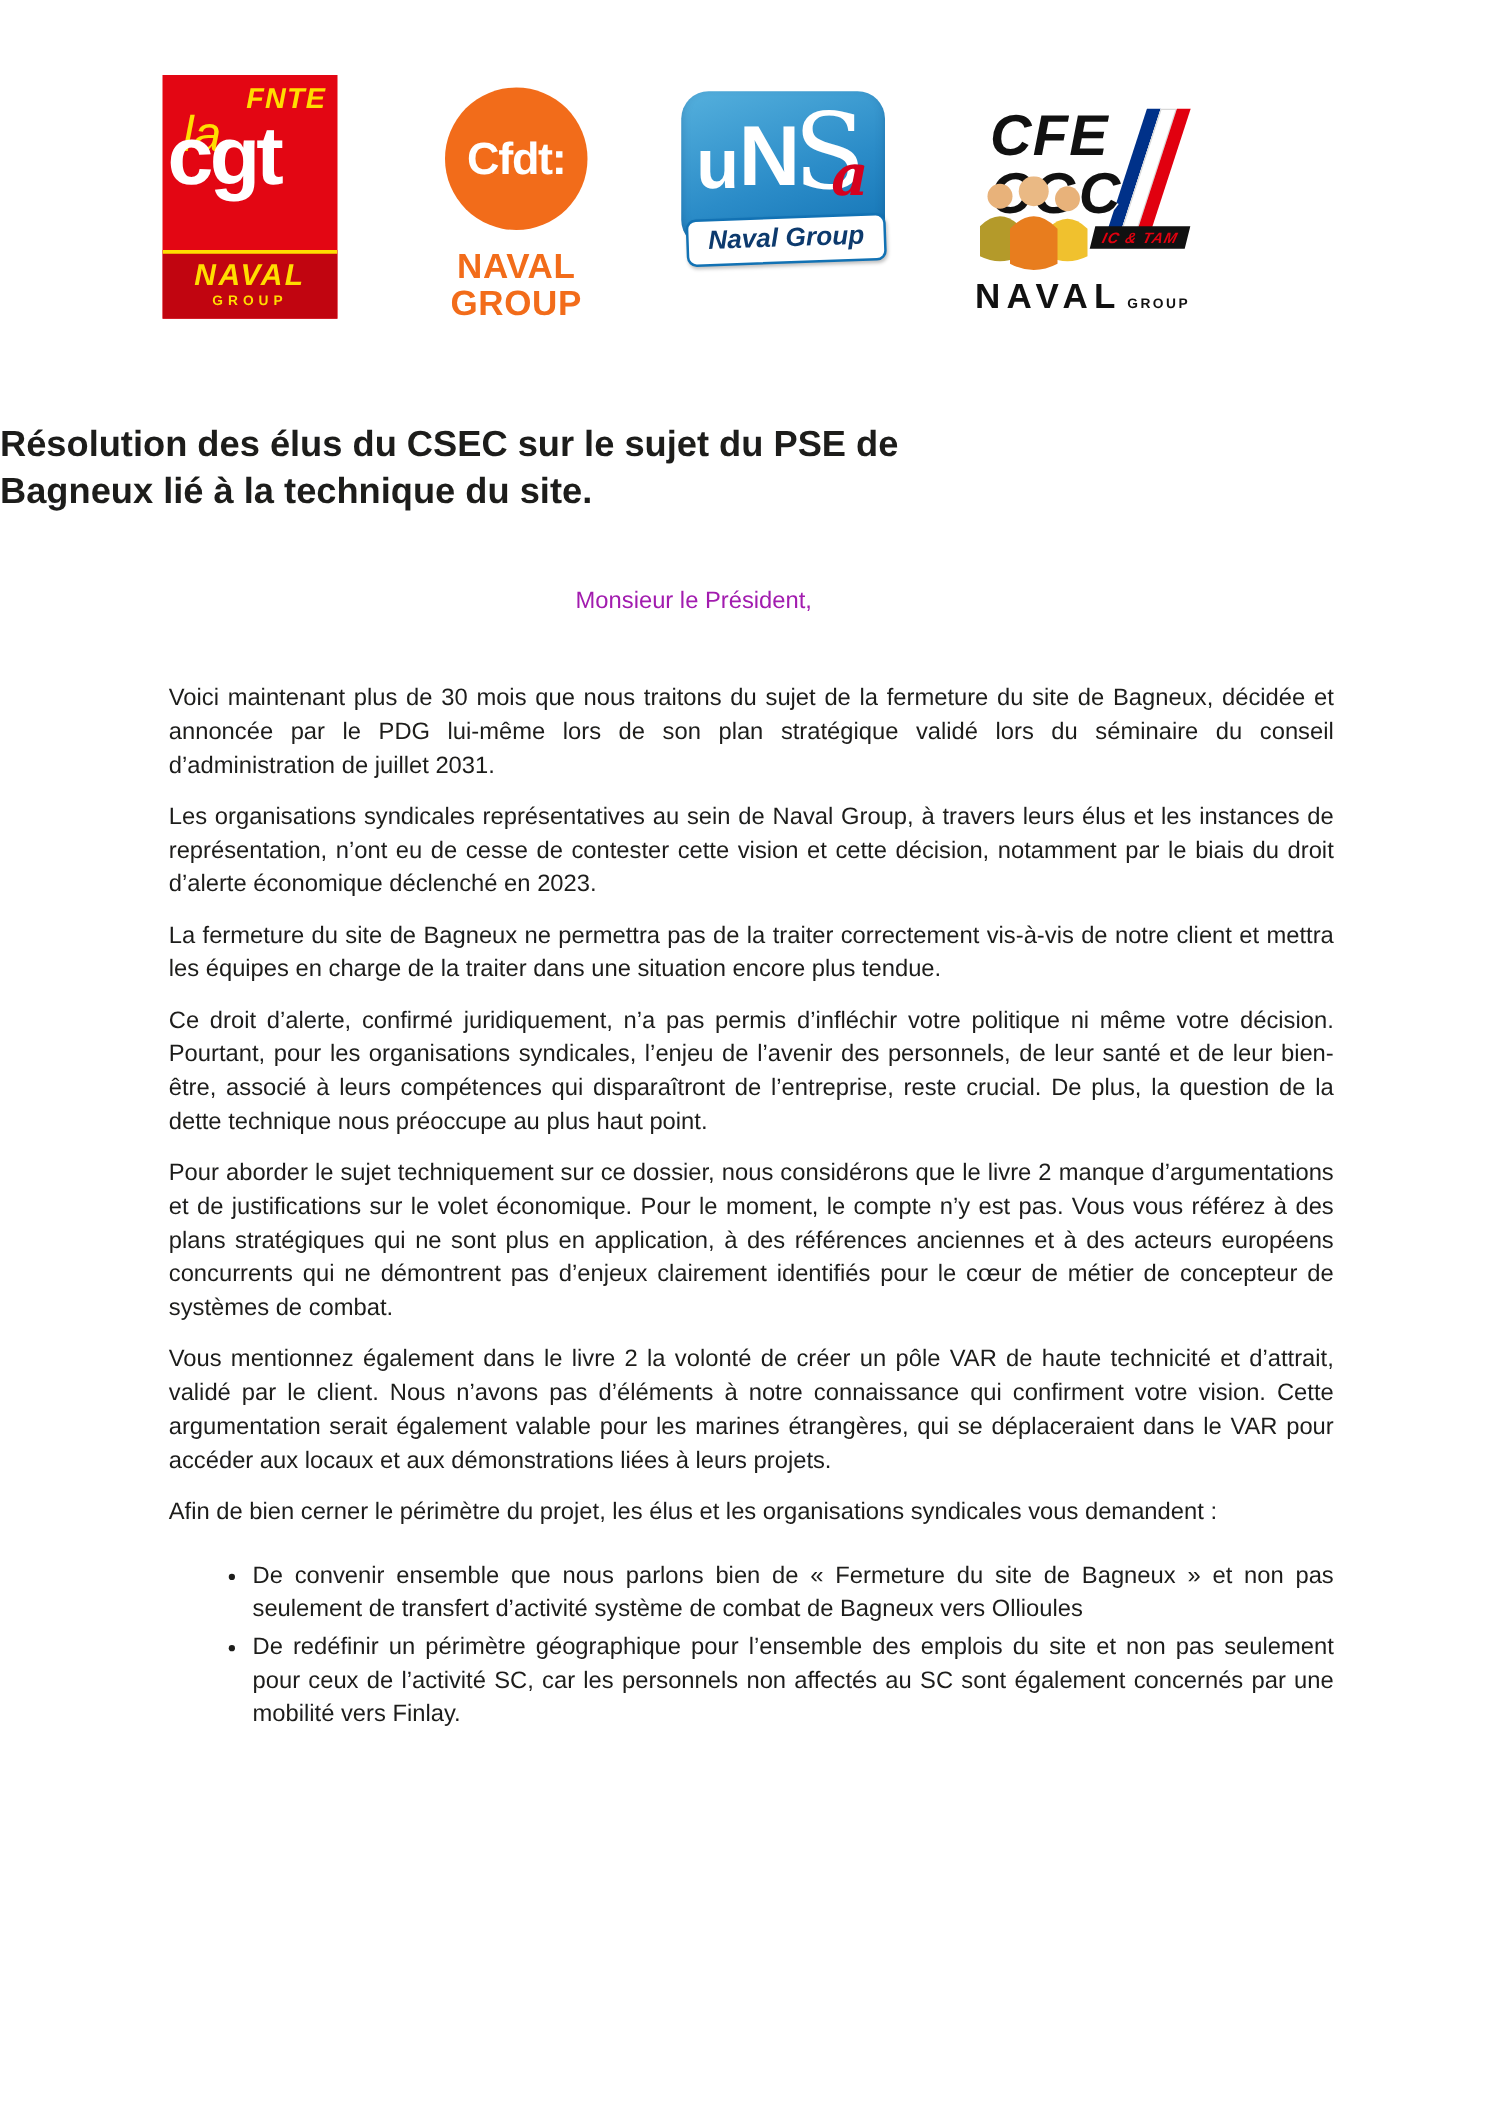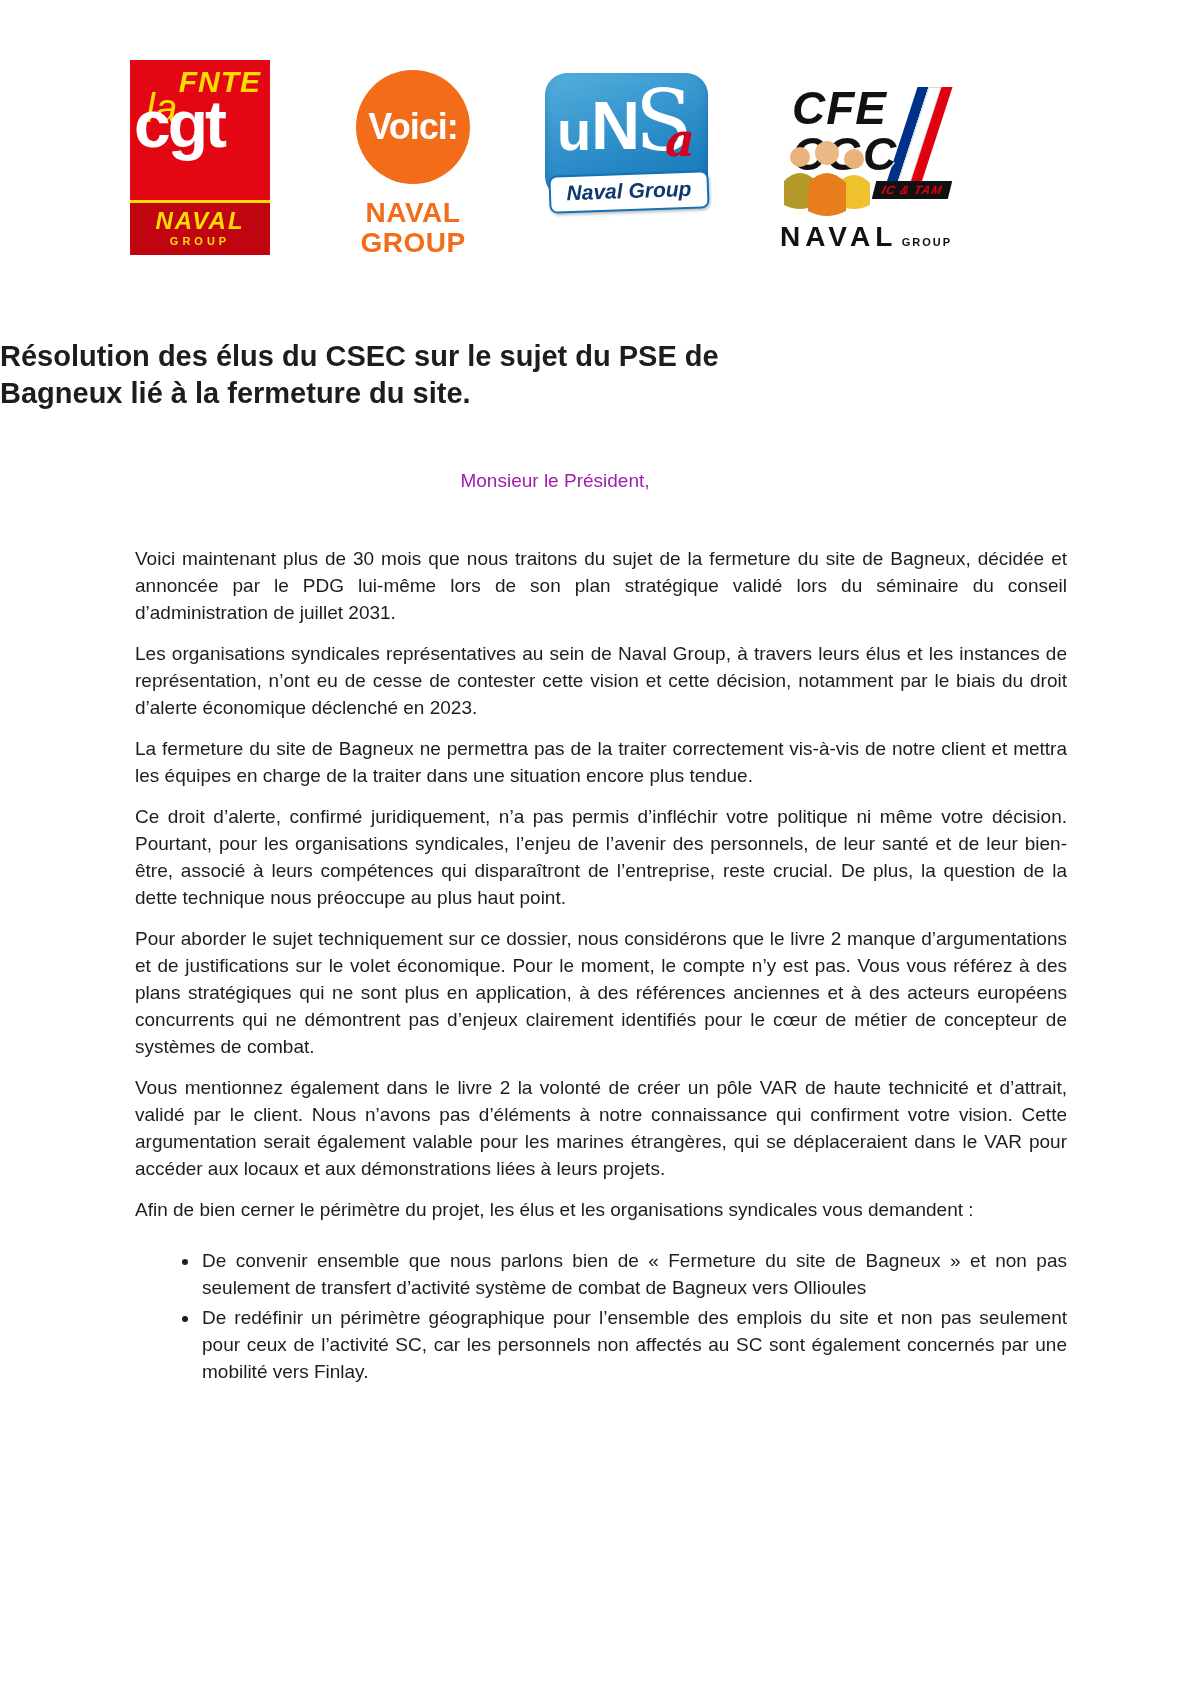--- a/index.html
+++ b/index.html
@@ -9,21 +9,21 @@
     overflow:hidden;
   }
 
   
   .logo-row { position:absolute; top:55px; left:0; width:1200px; height:210px; }
 
   
   .cgt { position:absolute; left:130px; top:5px; width:140px; height:195px;
          background:#e30613; overflow:hidden; }
   .cgt-fnte { position:absolute; top:5px; right:9px; color:#ffdd00;
-              font-weight:bold; font-style:italic; font-size:30px; letter-spacing:1px; }
+              font-weight:bold; font-style:italic; font-size:23px; letter-spacing:1px; }
   .cgt-la { position:absolute; top:26px; left:16px; color:#ffdd00;
             font-family:Liberation Sans, sans-serif; font-style:italic; font-size:40px; }
   .cgt-name { position:absolute; top:31px; left:4px; color:#ffffff;
               font-weight:bold; font-size:66px; letter-spacing:-3px; line-height:1; }
   .cgt-bottom { position:absolute; bottom:0; left:0; width:100%; height:52px;
                 background:#c10510; border-top:3px solid #ffdd00; text-align:center; }
   .cgt-naval { color:#ffdd00; font-weight:bold; font-style:italic; font-size:24px;
                letter-spacing:2px; margin-top:4px; }
   .cgt-group { color:#ffdd00; font-weight:bold; font-size:11px; letter-spacing:4px; }
 
@@ -99,21 +99,21 @@
       <div class="cgt-fnte">FNTE</div>
       <div class="cgt-la">la</div>
       <div class="cgt-name">cgt</div>
       <div class="cgt-bottom">
         <div class="cgt-naval">NAVAL</div>
         <div class="cgt-group">GROUP</div>
       </div>
     </div>
 
     <div class="cfdt">
-      <div class="cfdt-circle">Voici:</div>
+      <div class="cfdt-circle">Cfdt:</div>
       <div class="cfdt-text">
         <div>NAVAL</div>
         <div>GROUP</div>
       </div>
     </div>
 
     <div class="unsa">
       <div class="unsa-box">
         <span class="unsa-u">u</span>
         <span class="unsa-n">N</span>
@@ -142,21 +142,21 @@
       </svg>
       <div class="cfecgc-naval">
         <span class="nv">NAVAL</span>
         <span class="gr">GROUP</span>
       </div>
     </div>
   </div>
 
   <div class="doc-title">
     <div>Résolution des élus du CSEC sur le sujet du PSE de</div>
-    <div>Bagneux lié à la fermeture du site.</div>
+    <div>Bagneux lié à la technique du site.</div>
   </div>
 
   <div class="salutation">Monsieur le Président,</div>
 
   <div class="body-text">
     <p>Voici maintenant plus de 30 mois que nous traitons du sujet de la fermeture du site de Bagneux, décidée et annoncée par le PDG lui-même lors de son plan stratégique validé lors du séminaire du conseil d’administration de juillet 2031.</p>
     <p>Les organisations syndicales représentatives au sein de Naval Group, à travers leurs élus et les instances de représentation, n’ont eu de cesse de contester cette vision et cette décision, notamment par le biais du droit d’alerte économique déclenché en 2023.</p>
     <p>La fermeture du site de Bagneux ne permettra pas de la traiter correctement vis-à-vis de notre client et mettra les équipes en charge de la traiter dans une situation encore plus tendue.</p>
     <p>Ce droit d’alerte, confirmé juridiquement, n’a pas permis d’infléchir votre politique ni même votre décision. Pourtant, pour les organisations syndicales, l’enjeu de l’avenir des personnels, de leur santé et de leur bien-être, associé à leurs compétences qui disparaîtront de l’entreprise, reste crucial. De plus, la question de la dette technique nous préoccupe au plus haut point.</p>
     <p>Pour aborder le sujet techniquement sur ce dossier, nous considérons que le livre 2 manque d’argumentations et de justifications sur le volet économique. Pour le moment, le compte n’y est pas. Vous vous référez à des plans stratégiques qui ne sont plus en application, à des références anciennes et à des acteurs européens concurrents qui ne démontrent pas d’enjeux clairement identifiés pour le cœur de métier de concepteur de systèmes de combat.</p>

